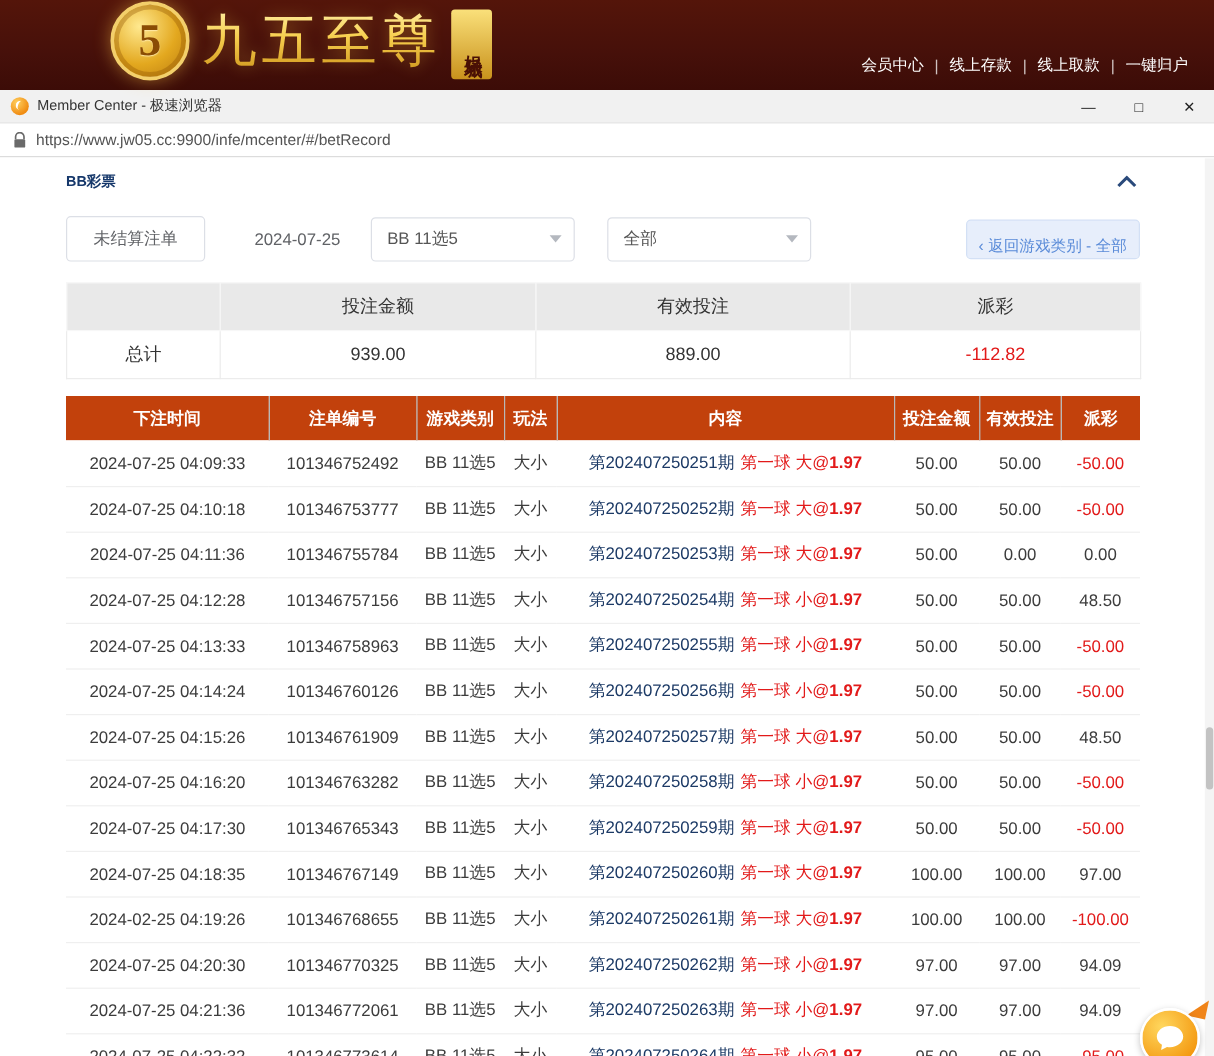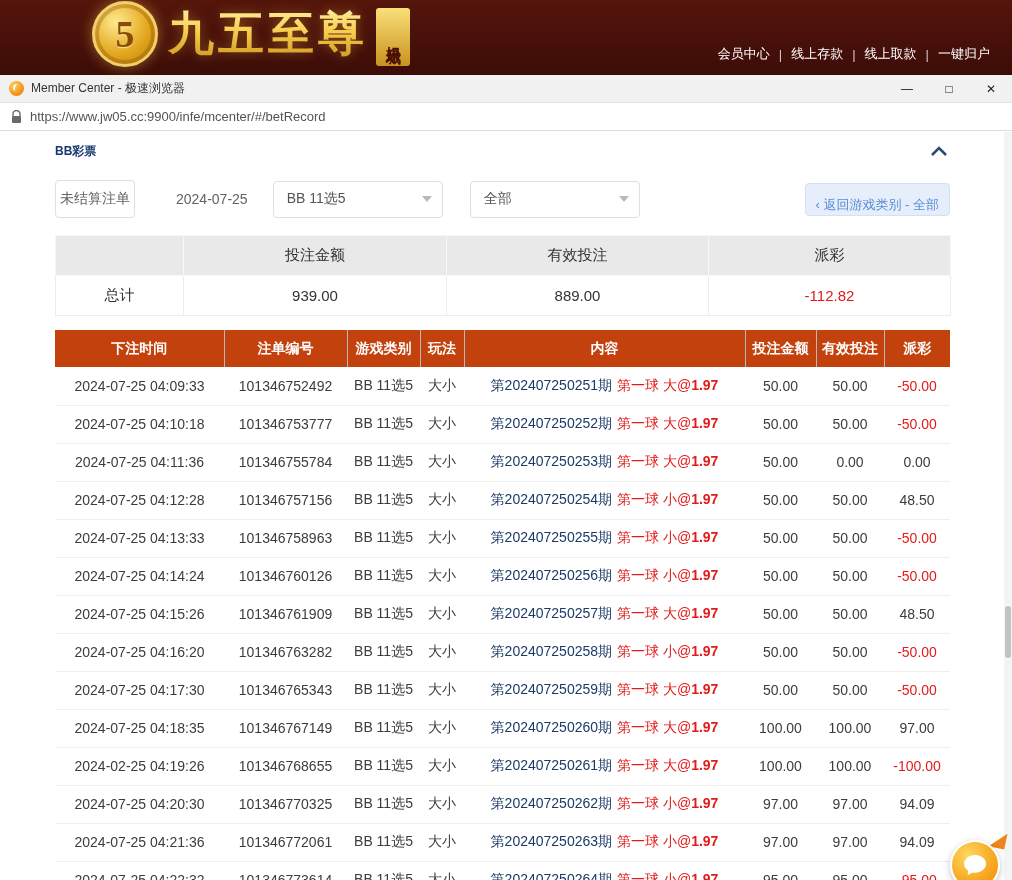--- a/index.html
+++ b/index.html
@@ -6,21 +6,21 @@
   body { font-family:"Liberation Sans","DejaVu Sans",sans-serif; background:#888; }
   .screen { width:1012px; height:880px; position:relative; overflow:hidden; background:#fff; margin:0 auto; }
 
   
   .banner { height:75px; background:linear-gradient(180deg,#54150a 0%,#46100a 60%,#3c0c07 100%); position:relative; }
   .logo { position:absolute; left:92px; top:1px; display:flex; align-items:center; cursor:pointer; }
   .coin { width:66px; height:66px; border-radius:50%; background:radial-gradient(circle at 35% 30%, #ffe98f, #e3a81f 55%, #b97a10 100%);
           border:3px solid #f3cf6b; box-shadow:0 0 14px rgba(255,200,70,.45), inset 0 0 0 4px rgba(140,80,0,.35);
           display:flex; align-items:center; justify-content:center; }
   .coin span { font-size:38px; font-weight:bold; color:#8a4c04; text-shadow:0 1px 1px #ffe9a8; font-family:"Liberation Serif","DejaVu Serif",serif; }
-  .logo-title { margin-left:10px; font-size:46px; font-weight:bold; letter-spacing:4px;
+  .logo-title { margin-left:10px; font-size:46px; font-weight:normal; letter-spacing:4px;
           background:linear-gradient(180deg,#fff3b0 0%, #f7cf4e 45%, #c98e16 100%);
           -webkit-background-clip:text; background-clip:text; color:transparent;
           filter:drop-shadow(0 0 6px rgba(255,200,60,.35)); }
   .logo-badge { margin-left:8px; margin-top:6px; width:34px; height:58px; border-radius:3px;
           background:linear-gradient(180deg,#fae07a,#c9921c); color:#4a1005; font-weight:bold; font-size:15px;
           writing-mode:vertical-rl; text-orientation:upright; display:flex; align-items:center; justify-content:center; letter-spacing:2px; }
   .top-nav { position:absolute; right:22px; bottom:12px; color:#fff; font-size:13px; display:flex; align-items:center; }
   .nav-link { color:#fff; text-decoration:none; cursor:pointer; }
   .nav-sep { margin:0 9px; color:rgba(255,255,255,.75); }
 
@@ -38,21 +38,21 @@
   .lock { margin-right:8px; display:flex; }
   .url { font-size:13px; color:#545454; cursor:text; }
 
   
   .content { padding:12px 62px 0 55px; }
   .section-head { display:flex; align-items:center; justify-content:space-between; }
   .section-title { font-size:12px; font-weight:bold; color:#16386b; }
   .collapse { cursor:pointer; display:flex; padding:2px; }
 
   .filters { margin-top:19px; display:flex; align-items:center; }
-  .btn { height:38px; padding:0 4px; border-radius:4px; background:#fff; font-size:14px; cursor:pointer; }
+  .btn { height:38px; padding:0 22px; border-radius:4px; background:#fff; font-size:14px; cursor:pointer; }
   .btn-ghost { border:1px solid #dcdfe6; color:#606266; margin-right:16px; }
   .btn-active { border:1px solid #3d8fe0; color:#3d8fe0; }
   .date-label { margin:12px 25px; font-size:14px; color:#606266; }
   .select { position:relative; width:170px; height:37px; border:1px solid #dcdfe6; border-radius:4px; background:#fff;
             display:flex; align-items:center; padding:0 28px 0 13px; font-size:14px; color:#555; cursor:pointer; margin-right:14px; }
   .select + .select { margin-left:13px; }
   .caret { position:absolute; right:10px; top:50%; transform:translateY(-50%); width:0; height:0;
            border-left:5px solid transparent; border-right:5px solid transparent; border-top:6px solid #b4b8bf; }
   .spacer { flex:1; }
   .back-btn { background:#e7eefb; border:1px solid #d3e0f5; color:#5a8bd8; font-size:13px; height:33px;

